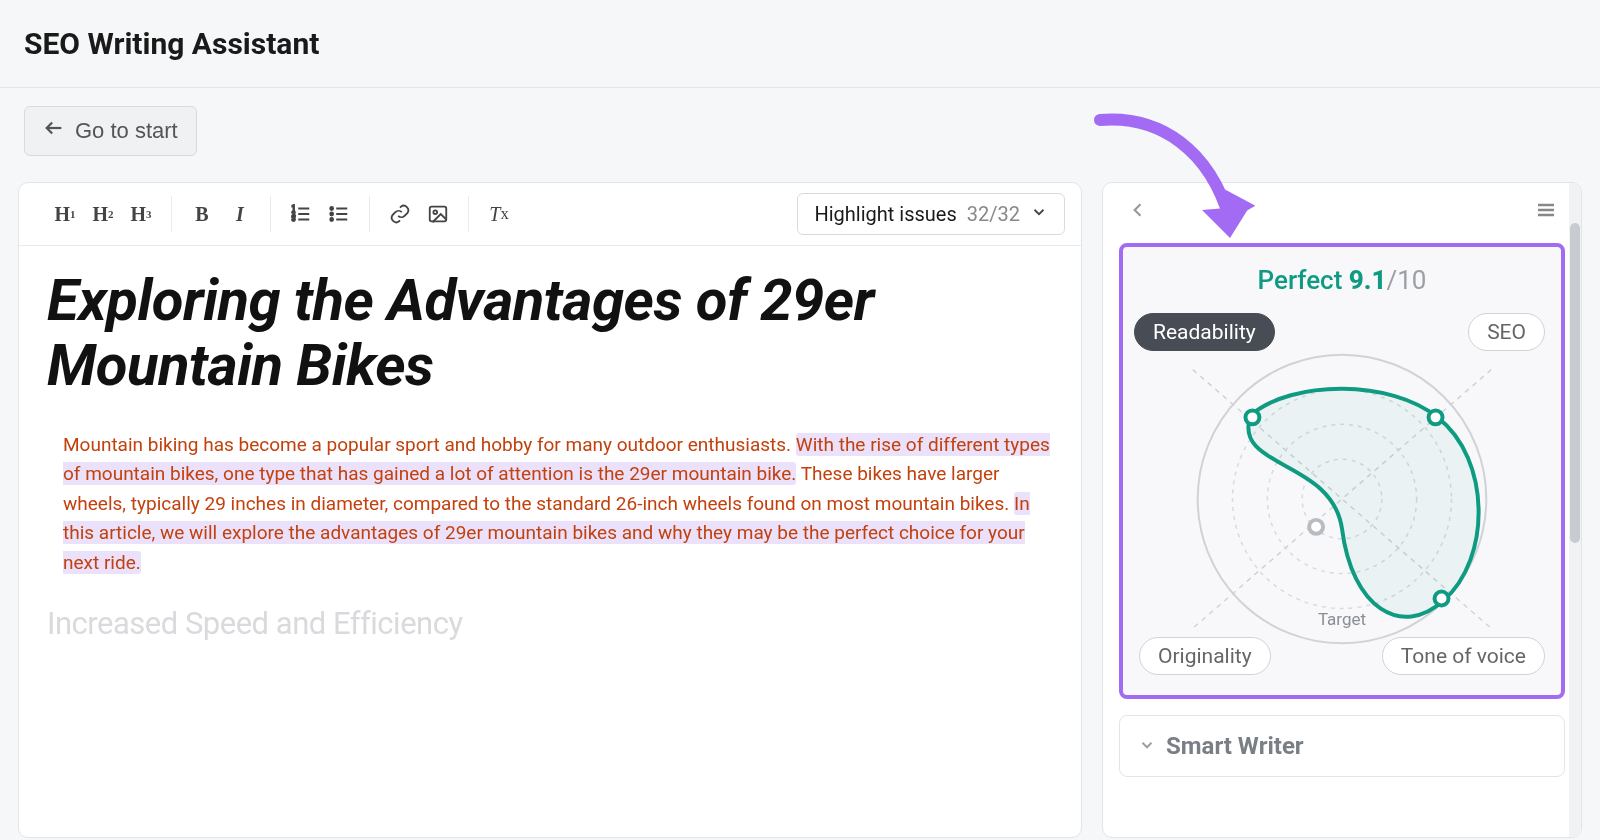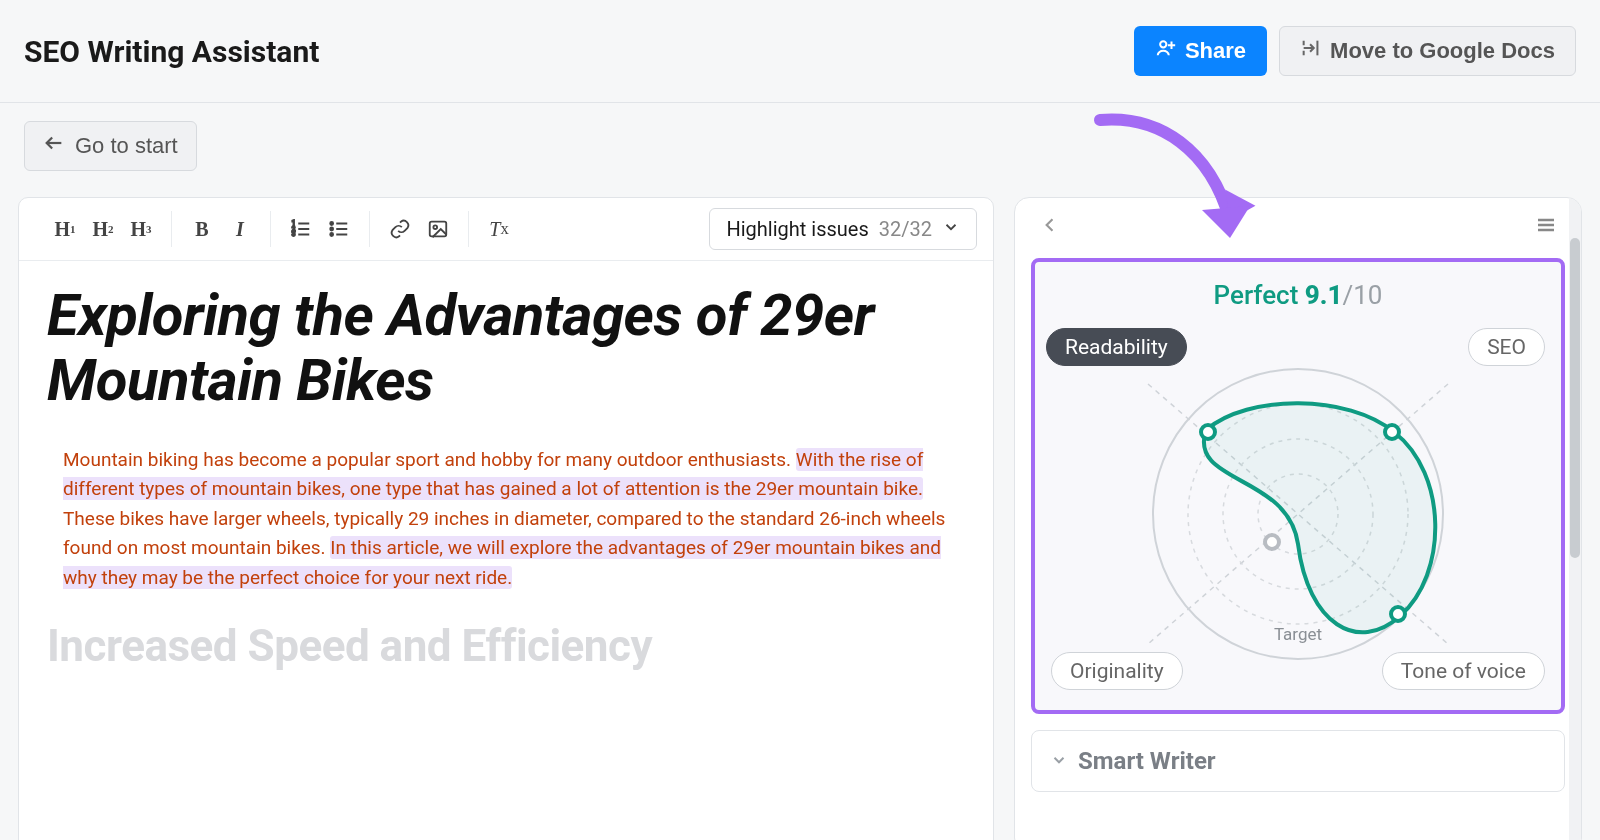--- a/index.html
+++ b/index.html
@@ -141,24 +141,24 @@
     font-size: 19px;
     line-height: 1.55;
     color: #c2410c;
     margin-left: 16px;
   }
   .hl {
     background: #ece1fb;
     border-radius: 3px;
   }
   .side-card {
-    width: 568px;
+    width: 480px;
     background: #fff;
     border: 1px solid #e1e4e8;
-    border-radius: 15px;
+    border-radius: 10px;
     display: flex;
     flex-direction: column;
     overflow: hidden;
     position: relative;
   }
   .side-head {
     display: flex;
     align-items: center;
     justify-content: space-between;
     padding: 10px 18px;
@@ -242,54 +242,31 @@
   }
   .annot-arrow {
     position: absolute;
     top: 110px;
     left: 1090px;
     pointer-events: none;
     z-index: 50;
   }
   .fade-end {
     color: #d9dadd;
-    font-size: 44px;
-    font-weight: 700;
+    font-size: 31px;
+    font-weight: 400;
     margin-top: 28px;
     letter-spacing: -0.5px;
   }
 </style>
 </head>
 <body>
 
 <div class="topbar">
   <div class="app-title">SEO Writing Assistant</div>
-  <div class="topbar-actions">
-    <button class="btn btn-primary">
-      <span>
-        <svg width="22" height="22" viewBox="0 0 24 24" fill="none" stroke="#fff" stroke-width="2.2">
-            <circle cx="9" cy="8" r="3.4"></circle>
-            <path d="M3 20c0-3 3-5 6-5s6 2 6 5"></path>
-            <path d="M18 5v8M14 9h8"></path>
-          </svg>
-      </span>
-      <span>Share</span>
-    </button>
-    <button class="btn btn-secondary">
-      <span>
-        <svg width="22" height="22" viewBox="0 0 24 24" fill="none" stroke="#666" stroke-width="2.2">
-            <path d="M4 4v5M4 15v5"></path>
-            <path d="M4 12h10"></path>
-            <path d="M11 8l4 4-4 4"></path>
-            <path d="M19 4v16"></path>
-          </svg>
-      </span>
-      <span>Move to Google Docs</span>
-    </button>
-  </div>
 </div>
 
 <div class="toolbar-row">
   <button class="go-start">
     <span>
       <svg width="22" height="22" viewBox="0 0 24 24" fill="none" stroke="#555" stroke-width="2.4">
           <path d="M20 12H4"></path>
           <path d="M10 6l-6 6 6 6"></path>
         </svg>
     </span>

